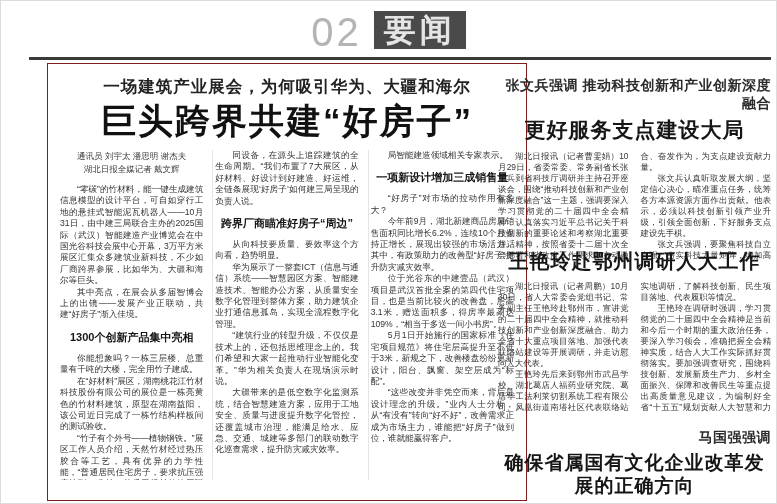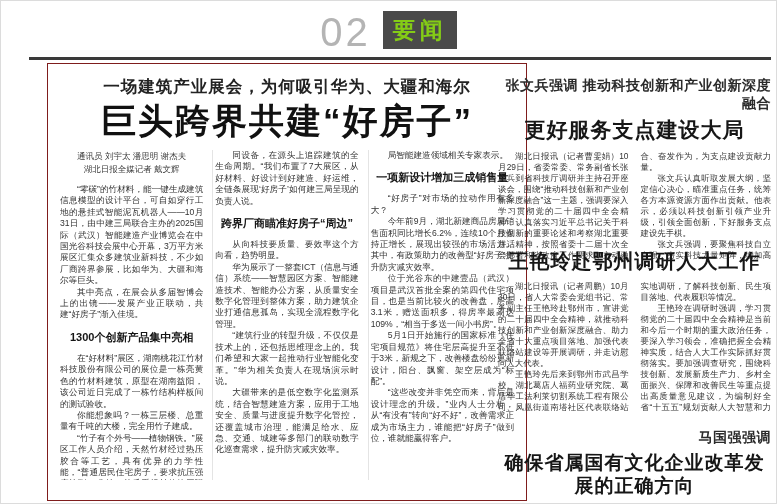--- a/index.html
+++ b/index.html
@@ -4,21 +4,21 @@
 <style>
   html,body{margin:0;padding:0;background:#e9e9e9;}
   .page{
     position:relative;width:777px;height:504px;background:#ffffff;
     overflow:hidden;font-family:"Liberation Sans",sans-serif;color:#2f2f2f;
     border:1px solid #dcdcdc;box-sizing:border-box;
   }
   
   .header{position:absolute;left:0;top:10px;width:100%;display:flex;justify-content:center;align-items:flex-start;gap:12px;}
   .page-num{font-size:40px;line-height:42px;color:#b4b4b4;letter-spacing:3px;font-weight:400;}
-  .section-box{background:#4a4a4a;color:#84cc16;font-size:23px;font-weight:bold;line-height:34px;padding:2px 10px;letter-spacing:4px;}
+  .section-box{background:#4a4a4a;color:#e5e5e5;font-size:32px;font-weight:bold;line-height:34px;padding:2px 10px;letter-spacing:4px;}
   .mast{display:flex;flex-direction:column;align-items:flex-start;}
   .masthead{font-family:"DejaVu Serif","Liberation Serif",serif;font-style:italic;font-weight:bold;font-size:23px;line-height:24px;color:#ce2a20;letter-spacing:1px;}
   .credit-line{font-size:6.5px;line-height:8.5px;color:#8a8a8a;margin-top:2px;white-space:nowrap;}
   .header-rule{position:absolute;left:28px;top:56px;width:742px;height:3px;background:#3a3a3a;}
   
   .main-box{
     position:absolute;left:13px;top:62px;width:480px;height:438px;
     border:1px solid #7f1d1d;box-sizing:border-box;background:#fff;
     padding:8px 12px 6px;overflow:hidden;margin-left:33px;
   }
@@ -57,22 +57,22 @@
     <div class="kicker">一场建筑产业展会，为何吸引华为、大疆和海尔</div>
     <div class="headline">巨头跨界共建“好房子”</div>
     <div class="cols">
       <div class="col">
           <div class="byline">通讯员 刘宇太 潘思明 谢杰夫</div>
           <div class="byline">湖北日报全媒记者 戴文辉</div>
           <div class="byline-gap"></div>
           <p class="body-p">“零碳”的竹材料，能一键生成建筑信息模型的设计平台，可自如穿行工地的悬挂式智能泥瓦机器人——10月31日，由中建三局联合主办的2025国际（武汉）智能建造产业博览会在中国光谷科技会展中心开幕，3万平方米展区汇集众多建筑业新科技，不少如厂商跨界参展，比如华为、大疆和海尔等巨头。</p>
           <p class="body-p">其中亮点，在展会从多届智博会上的出镜——发展产业正联动，共建“好房子”渐入佳境。</p>
           <div class="subhead">1300个创新产品集中亮相</div>
+          <p class="body-p">你能想象吗？一栋三层楼、总重量有千吨的大楼，完全用竹子建成。</p>
           <p class="body-p">在“好材料”展区，湖南桃花江竹材科技股份有限公司的展位是一栋亮黄色的竹材料建筑，原型在湖南益阳，该公司近日完成了一栋竹结构样板间的测试验收。</p>
-          <p class="body-p">你能想象吗？一栋三层楼、总重量有千吨的大楼，完全用竹子建成。</p>
           <p class="body-p">“竹子有个外号——植物钢铁。”展区工作人员介绍，天然竹材经过热压胶合等工艺，具有优异的力学性能，“普通居民住宅房子，要求抗压强度达到30兆帕，竹质重组材的抗压强度可达70兆帕以上。”</p>
         </div>
       <div class="col">
           <p class="body-p">同设备，在源头上追踪建筑的全生命周期。“我们布置了7大展区，从好材料、好设计到好建造、好运维，全链条展现‘好房子’如何建三局呈现的负责人说。</p>
           <div class="subhead">跨界厂商瞄准好房子“周边”</div>
           <p class="body-p">从向科技要质量、要效率这个方向看，趋势明显。</p>
           <p class="body-p">华为展示了一整套ICT（信息与通信）系统——智慧园区方案、智能建造技术、智能办公方案，从质量安全数字化管理到整体方案，助力建筑企业打通信息孤岛，实现全流程数字化管理。</p>
           <p class="body-p">“建筑行业的转型升级，不仅仅是技术上的，还包括思维理念上的。我们希望和大家一起推动行业智能化变革。”华为相关负责人在现场演示时说。</p>
           <p class="body-p">大疆带来的是低空数字化监测系统，结合智慧建造方案，应用于工地安全、质量与进度提升数字化管控，还覆盖城市治理，能满足给水、应急、交通、城建等多部门的联动数字化巡查需求，提升防灾减灾效率。</p>
         </div>

